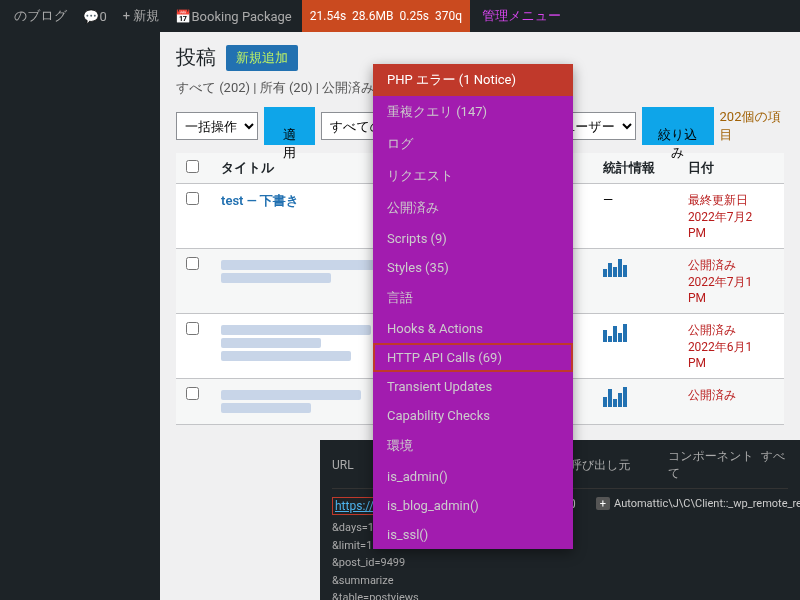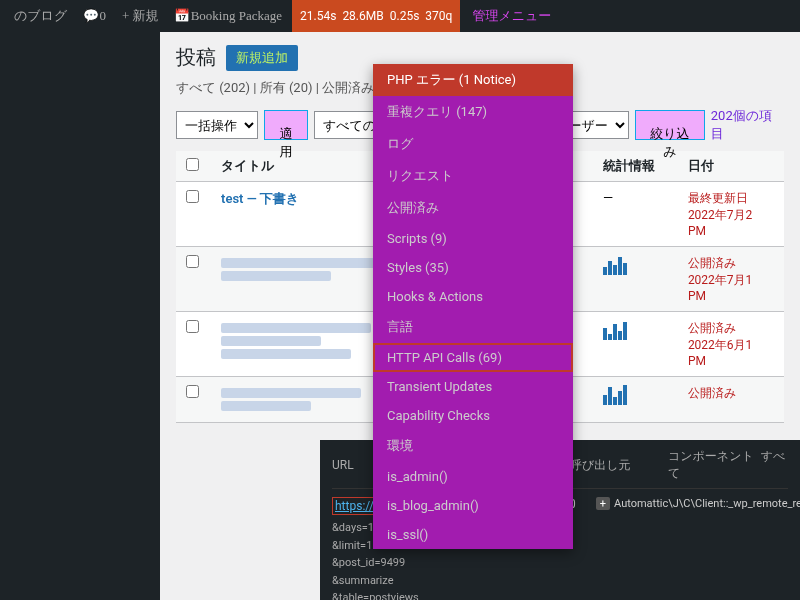--- a/index.html
+++ b/index.html
@@ -24,21 +24,20 @@
       gap: 4px;
       font-size: 13px;
     }
     .admin-bar-item {
       color: #aaa;
       padding: 0 6px;
       cursor: pointer;
       height: 100%;
       display: flex;
       align-items: center;
-      font-family: Liberation Serif, serif;
     }
     .admin-bar-debug {
       background: #ca4a1f;
       color: #fff;
       padding: 2px 8px;
       font-size: 12px;
       cursor: pointer;
       height: 100%;
       display: flex;
       align-items: center;
@@ -116,34 +115,34 @@
     .toolbar-select {
       padding: 2px 4px;
       font-size: 13px;
       border: 1px solid #8c8f94;
       background: #fff;
       height: 28px;
     }
     .toolbar-btn {
       padding: 14px 8px;
       font-size: 13px;
-      border: 1px solid #0ea5e9;
-      background: #f0abfc;
+      border: 5px solid #0ea5e9;
+      background: #0ea5e9;
       cursor: pointer;
       height: 28px;
     }
     .filter-right {
       margin-left: auto;
       display: flex;
       align-items: center;
       gap: 6px;
     }
     .item-count {
       font-size: 13px;
-      color: #6d28d9;
+      color: #a16207;
     }
 
     
     .wp-table {
       width: 100%;
       border-collapse: collapse;
       background: #fff;
       font-size: 13px;
     }
     .wp-table th {
@@ -416,22 +415,22 @@
     </table>
 
     <div id="dropdown-menu">
       <div class="dropdown-item highlight">PHP エラー (1 Notice)</div>
       <div class="dropdown-item">重複クエリ (147)</div>
       <div class="dropdown-item">ログ</div>
       <div class="dropdown-item">リクエスト</div>
       <div class="dropdown-item">公開済み</div>
       <div class="dropdown-item">Scripts (9)</div>
       <div class="dropdown-item">Styles (35)</div>
+      <div class="dropdown-item">言語</div>
       <div class="dropdown-item">Hooks &amp; Actions</div>
-      <div class="dropdown-item">言語</div>
       <div class="dropdown-item highlighted-http">HTTP API Calls (69)</div>
       <div class="dropdown-item">Transient Updates</div>
       <div class="dropdown-item">Capability Checks</div>
       <div class="dropdown-item">環境</div>
       <div class="dropdown-item">is_admin()</div>
       <div class="dropdown-item">is_blog_admin()</div>
       <div class="dropdown-item">is_ssl()</div>
     </div>
 
     <div id="bottom-panel">

